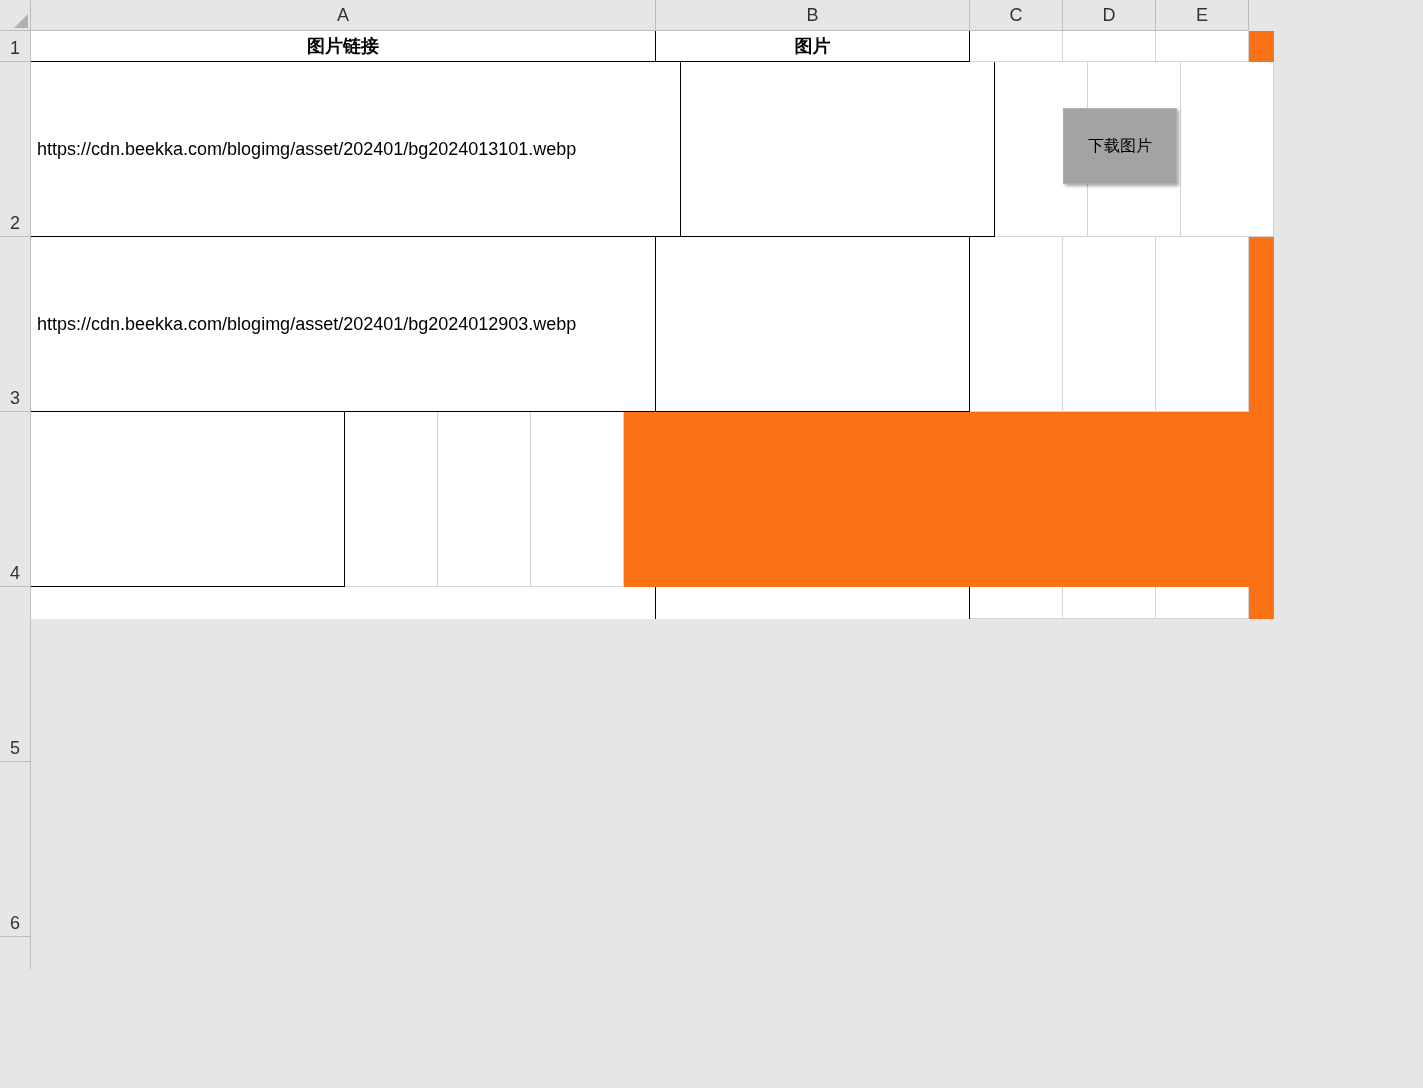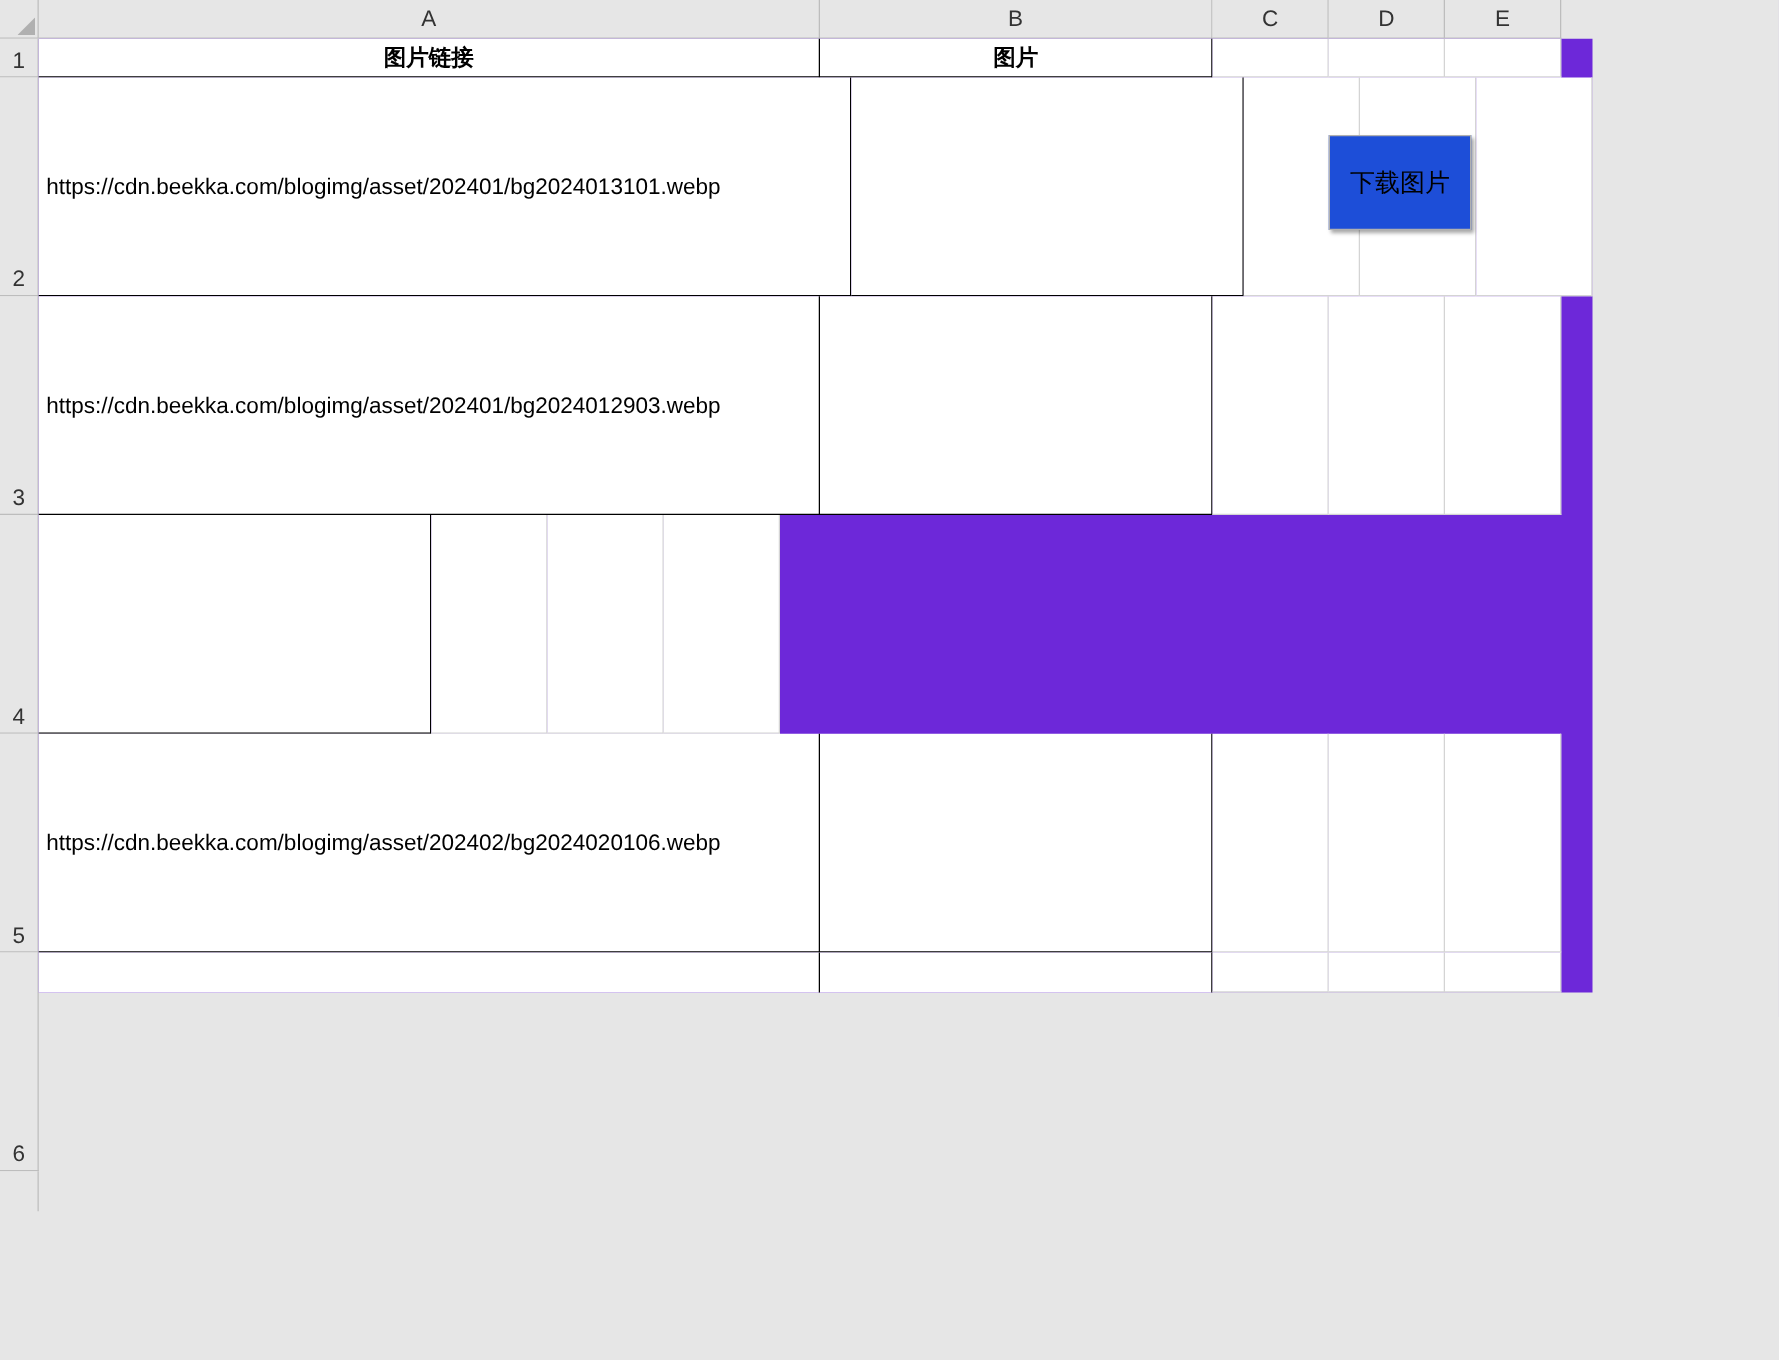--- a/index.html
+++ b/index.html
@@ -60,21 +60,21 @@
     color: #333;
     display: flex;
     align-items: flex-end;
     justify-content: center;
     padding-bottom: 2px;
   }
   
   .grid {
     position: absolute;
     left: 31px; top: 31px;
-    background: #6d28d9;
+    background: #f97316;
   }
   .row { display: flex; }
   .cell {
     background: #fff;
     border-right: 1px solid #d4d4d4;
     border-bottom: 1px solid #d4d4d4;
     overflow: hidden;
     display: flex;
     align-items: center;
     padding: 0 6px;
@@ -94,27 +94,27 @@
   .data .cell.colB { border-right: 1px solid #000; border-bottom: 1px solid #000; }
   
   .row7 .cell.colA { border-right: 1px solid #000; border-bottom: none; }
   .row7 .cell.colB { border-right: 1px solid #000; border-bottom: none; }
 
   
   .dl-button {
     position: absolute;
     width: 114px;
     height: 76px;
-    background: #1d4ed8;
+    background: #a3a3a3;
     border: 1px solid #b0b0b0;
     box-shadow: 2px 2px 3px rgba(0,0,0,0.35);
     display: flex;
     align-items: center;
     justify-content: center;
-    font-size: 20px;
+    font-size: 16px;
     color: #000;
     cursor: pointer;
   }
 </style>
 </head>
 <body>
 
 <div class="sheet">
 
   <div class="col-headers">
@@ -167,27 +167,20 @@
       <div class="cell colE" style="width:93px"></div>
     </div>
 
     <div class="row data" style="height:175px">
       <div class="cell colB" style="width:314px"></div>
       <div class="cell colC" style="width:93px"></div>
       <div class="cell colD" style="width:93px"></div>
       <div class="cell colE" style="width:93px"></div>
     </div>
 
-    <div class="row data" style="height:175px">
-      <div class="cell colA" style="width:625px">https://cdn.beekka.com/blogimg/asset/202402/bg2024020106.webp</div>
-      <div class="cell colB" style="width:314px"></div>
-      <div class="cell colC" style="width:93px"></div>
-      <div class="cell colD" style="width:93px"></div>
-      <div class="cell colE" style="width:93px"></div>
-    </div>
 
     <div class="row row7" style="height:32px">
       <div class="cell colA" style="width:625px"></div>
       <div class="cell colB" style="width:314px"></div>
       <div class="cell colC" style="width:93px"></div>
       <div class="cell colD" style="width:93px"></div>
       <div class="cell colE" style="width:93px"></div>
     </div>
   </div>
 

